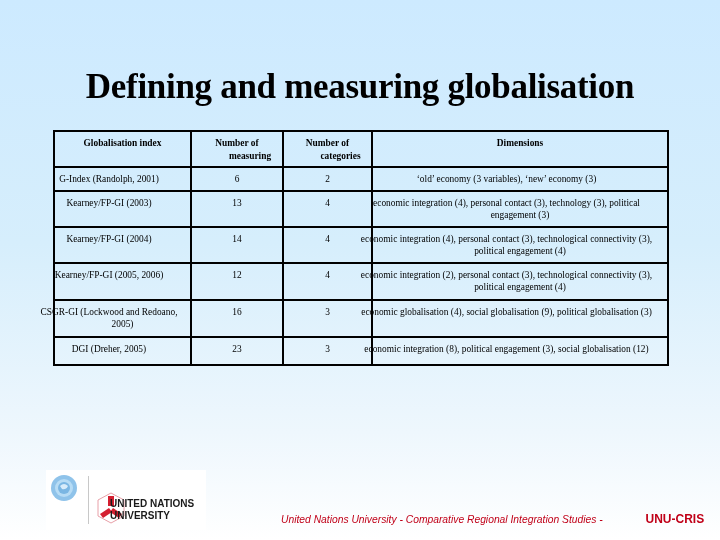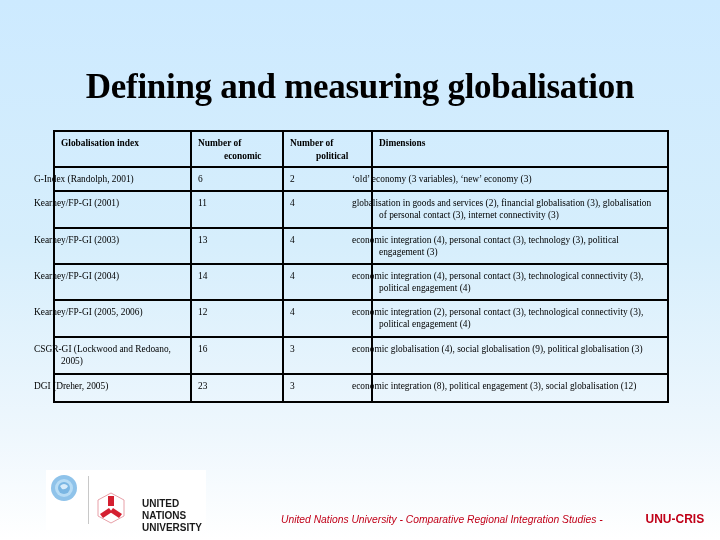--- a/index.html
+++ b/index.html
@@ -14,36 +14,36 @@
     font-family: "Liberation Serif", serif; font-weight: bold; font-size: 35px;
     letter-spacing: -0.3px;
     margin-top: 17px;
   }
   table.gt {
     position: absolute; left: 53px; top: 130px; width: 614px;
     border-collapse: collapse; table-layout: fixed;
     font-size: 9.4px; line-height: 12.5px;
   }
   table.gt td, table.gt th {
-    border: 2px solid #000; padding: 5px 6px 4px 6px; vertical-align: top; text-align: left;
+    border: 2px solid #000; padding: 5px 6px 4px 6px; vertical-align: top; text-align: center;
     font-weight: normal;
   }
   table.gt th { font-weight: bold; height: 23px; }
   .hang { padding-left: 27px; text-indent: -27px; }
   .logo-area {
     position: absolute; left: 46px; top: 470px; width: 160px; height: 60px;
     background: #fff;
   }
   .un-emblem {
     position: absolute; left: 4px; top: 4px; width: 28px; height: 28px;
   }
   .vline { position: absolute; left: 42px; top: 6px; width: 1px; height: 48px; background: #c8c8c8; }
   .unu-mark { position: absolute; left: 50px; top: 22px; width: 30px; height: 32px; }
   .unu-text {
-    position: absolute; left: 96px; top: 28px;
+    position: absolute; left: 64px; top: 28px;
     font-family: "Liberation Sans", sans-serif; font-weight: bold; font-size: 10px; line-height: 12px; color: #1a1a1a;
   }
   .footer {
     position: absolute; left: 281px; top: 512px;
     font-family: "Liberation Sans", sans-serif; font-style: italic; font-size: 10.3px; color: #c00018;
     white-space: nowrap;
   }
   .footer .brand { font-style: normal; font-weight: bold; font-size: 12px; padding-left: 40px; }
 </style>
 </head>
@@ -56,39 +56,33 @@
     <col style="width:137px">
       <col style="width:92px">
       <col style="width:89px">
       <col style="width:296px">
   </colgroup>
   <tbody>
       <tr>
     <th>Globalisation index</th>
     <th>
       <span>Number of</span><br>
-      <span style="padding-left:26px">economic</span>
+      <span style="padding-left:26px">measuring</span>
     </th>
     <th>
       <span>Number of</span><br>
-      <span style="padding-left:26px">political</span>
+      <span style="padding-left:26px">categories</span>
     </th>
     <th>Dimensions</th>
   </tr>
   <tr style="height:19px">
     <td class="hang">G-Index (Randolph, 2001)</td>
     <td>6</td>
     <td>2</td>
     <td class="hang">‘old’ economy (3 variables), ‘new’ economy (3)</td>
-  </tr>
-  <tr style="height:37px">
-    <td class="hang">Kearney/FP-GI (2001)</td>
-    <td>11</td>
-    <td>4</td>
-    <td class="hang">globalisation in goods and services (2), financial globalisation (3), globalisation of personal contact (3), internet connectivity (3)</td>
   </tr>
   <tr style="height:33px">
     <td class="hang">Kearney/FP-GI (2003)</td>
     <td>13</td>
     <td>4</td>
     <td class="hang">economic integration (4), personal contact (3), technology (3), political engagement (3)</td>
   </tr>
   <tr style="height:33px">
     <td class="hang">Kearney/FP-GI (2004)</td>
     <td>14</td>

